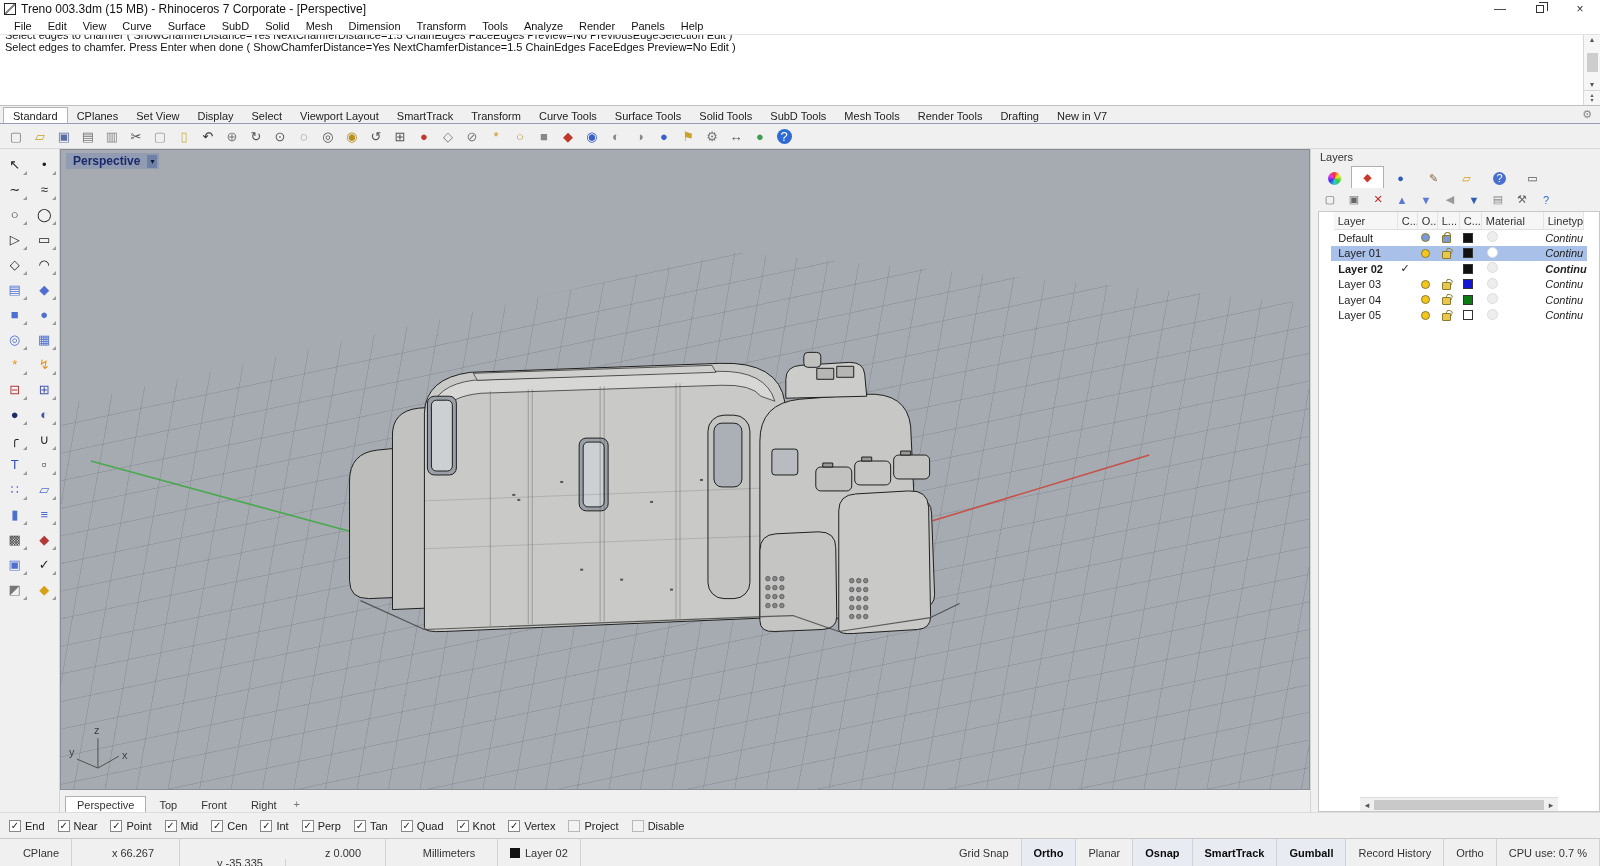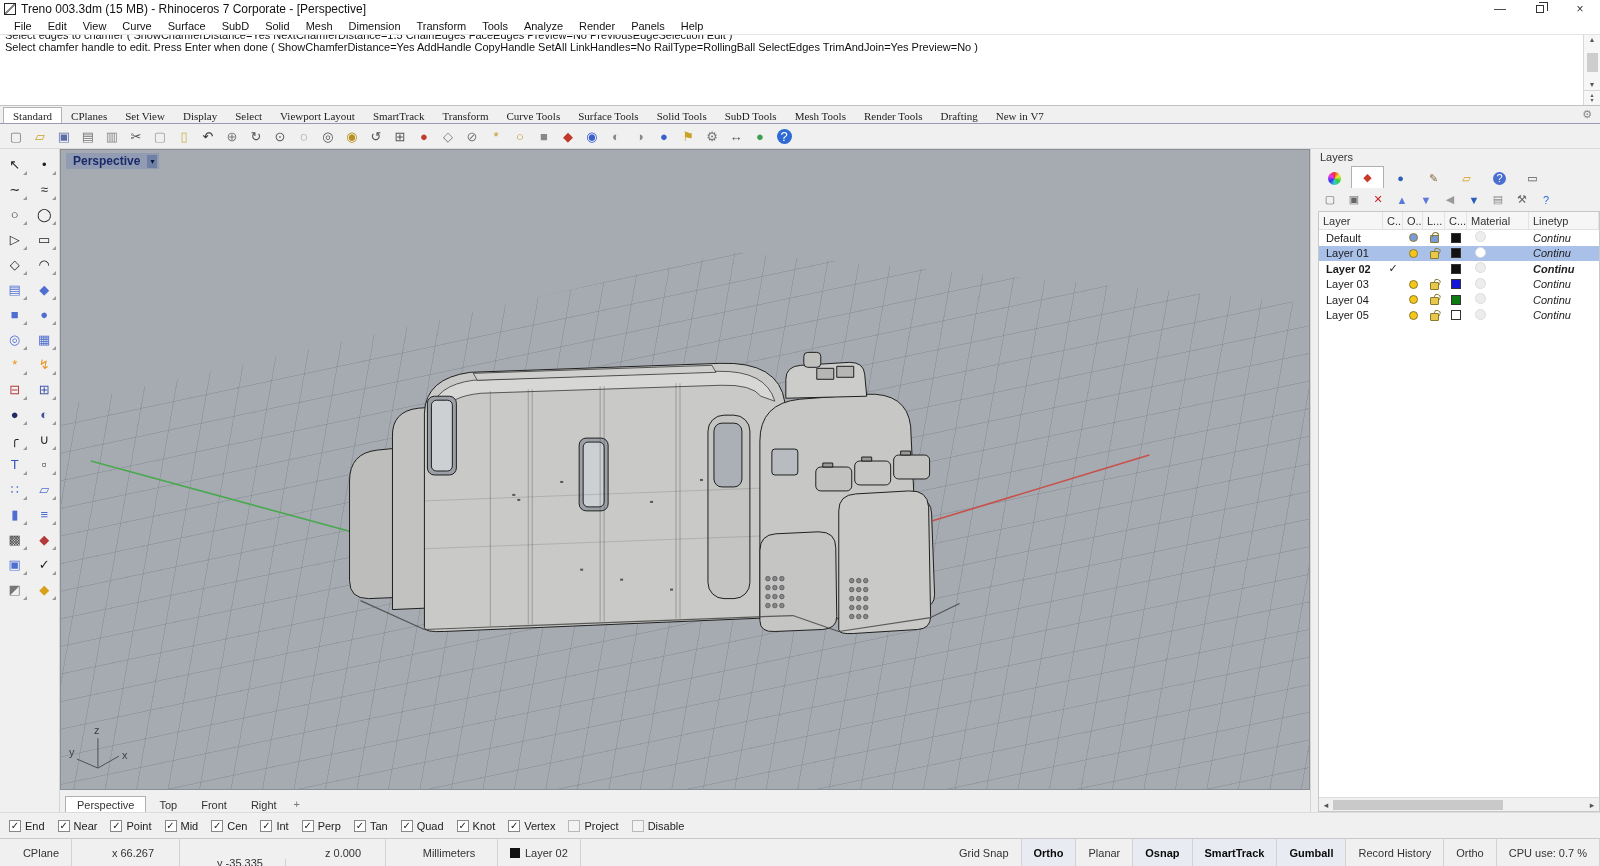--- a/index.html
+++ b/index.html
@@ -27,21 +27,21 @@
   .hline:first-child { margin-top:-6px; }
   .promptrow { height:16px; border-top:1px solid #b5b5b5; display:flex; align-items:center; padding-left:5px; font-weight:bold; }
   .caret { display:inline-block; width:1px; height:11px; background:#000; margin-left:4px; }
   .cmdscroll { width:17px; border-left:1px solid #d8d8d8; background:#f6f6f6; display:flex; flex-direction:column; align-items:center; color:#555; }
   .sarrow { font-size:8px; line-height:10px; }
   .sthumb { width:11px; height:20px; background:#cdcdcd; margin:8px 0; }
   .spin { margin-top:auto; display:flex; flex-direction:column; align-items:center; font-size:6px; line-height:5px; border-top:1px solid #d8d8d8; width:100%; padding:2px 0; }
 
   
   .tabrow { height:18px; background:#f0f0f0; display:flex; align-items:flex-end; padding-left:3px; border-bottom:1px solid #9a9ab8; }
-  .rtab { padding:2px 9px 1px; color:#222;font-family:Liberation Serif, serif; }
+  .rtab { padding:2px 9px 1px; color:#222; }
   .rtab.active { background:#fff; border:1px solid #b4b4b4; border-bottom:none; }
   .gear-right { margin-left:auto; margin-right:8px; align-self:center; color:#888; font-size:11px; }
 
   
   .iconrow { height:25px; background:#f0f0f0; display:flex; align-items:center; padding-left:4px; border-bottom:1px solid #d8d8d8; }
   .tbicon { width:24px; height:22px; display:flex; align-items:center; justify-content:center; }
   .tbicon .glyph { min-width:15px; height:15px; display:flex; align-items:center; justify-content:center; font-size:13px; border-radius:50%; }
 
   
   .main { display:flex; height:663px; }
@@ -71,21 +71,21 @@
   
   .lpanel { width:290px; background:#f0f0f0; border-left:1px solid #d4d4d4; display:flex; flex-direction:column; padding-left:7px; }
   .ltitle { height:15px; padding:2px 0 0 2px; color:#333; }
   .ptabs { height:24px; display:flex; align-items:flex-end; padding-top:2px; }
   .ptab { width:33px; height:20px; display:flex; align-items:center; justify-content:center; font-size:12px; }
   .ptab.active { background:#fff; border:1px solid #b0b0b0; border-bottom:none; height:22px; }
   .ptab .pt-glyph { min-width:13px; height:13px; display:flex; align-items:center; justify-content:center; border-radius:50%; font-size:11px; }
   .pt-glyph.rainbow { background:conic-gradient(#e33,#ee3,#3c3,#3cc,#33e,#e3e,#e33); border-radius:50%; }
   .ptools { height:23px; display:flex; align-items:center; gap:4px; padding:0 2px; background:#f0f0f0; }
   .ptool { width:20px; height:18px; display:flex; align-items:center; justify-content:center; font-size:11px; }
-  .ltable { flex:1; background:#fff; border:1px solid #c8c8c8; display:flex; flex-direction:column; overflow:hidden; }
+  .ltable { flex:1; background:#fff; border:1px solid #c8c8c8; display:flex; flex-direction:column; overflow:hidden;align-items:center; }
   .lhead, .lrow { display:grid; grid-template-columns:64px 20px 20px 22px 22px 62px 1fr; align-items:center; }
   .lhead { height:18px; background:#f6f6f6; border-bottom:1px solid #e0e0e0; color:#333; }
   .lhead span { padding-left:4px; border-right:1px solid #e4e4e4; height:100%; display:flex; align-items:center; white-space:nowrap; overflow:hidden; }
   .lrow { height:15.5px; white-space:nowrap; }
   .lrow.sel { background:#a9c1e8; }
   .cname { padding-left:7px; overflow:hidden; }
   .ccell { display:flex; justify-content:center; align-items:center; }
   .lrow.bold .cname, .lrow.bold .ltype { font-weight:bold; }
   .bulb { width:9px; height:9px; border-radius:50%; border:1px solid #8a7a30; }
   .lock { width:9px; height:8px; border:1px solid #8a7a30; border-radius:1px; position:relative; margin-top:3px; }
@@ -136,21 +136,21 @@
   <div>
     
   <span class="menu-item">File</span><span class="menu-item">Edit</span><span class="menu-item">View</span><span class="menu-item">Curve</span><span class="menu-item">Surface</span><span class="menu-item">SubD</span><span class="menu-item">Solid</span><span class="menu-item">Mesh</span><span class="menu-item">Dimension</span><span class="menu-item">Transform</span><span class="menu-item">Tools</span><span class="menu-item">Analyze</span><span class="menu-item">Render</span><span class="menu-item">Panels</span><span class="menu-item">Help</span></div>
 </div>
 
 <div class="cmdarea">
   <div class="cmdtext">
     <div class="history">
 
     <div class="hline">Select edges to chamfer ( ShowChamferDistance=Yes  NextChamferDistance=1.5  ChainEdges  FaceEdges  Preview=No  PreviousEdgeSelection  Edit )</div>
-        <div class="hline">Select chamfer handle to edit. Press Enter when done ( ShowChamferDistance=Yes  AddHandle  CopyHandle  SetAll  LinkHandles=No  RailType=RollingBall  SelectEdges  TrimAndJoin=Yes  Preview=No )</div>
+        <div class="hline">Select edges to chamfer. Press Enter when done ( ShowChamferDistance=Yes  NextChamferDistance=1.5  ChainEdges  FaceEdges  Preview=No  Edit )</div>
       </div>
   </div>
   <div class="cmdscroll">
     <span class="sarrow">▴</span>
     <span class="sthumb"></span>
     <span class="sarrow">▾</span>
     <span class="spin">
       <span>▴</span>
       <span>▾</span>
     </span>

